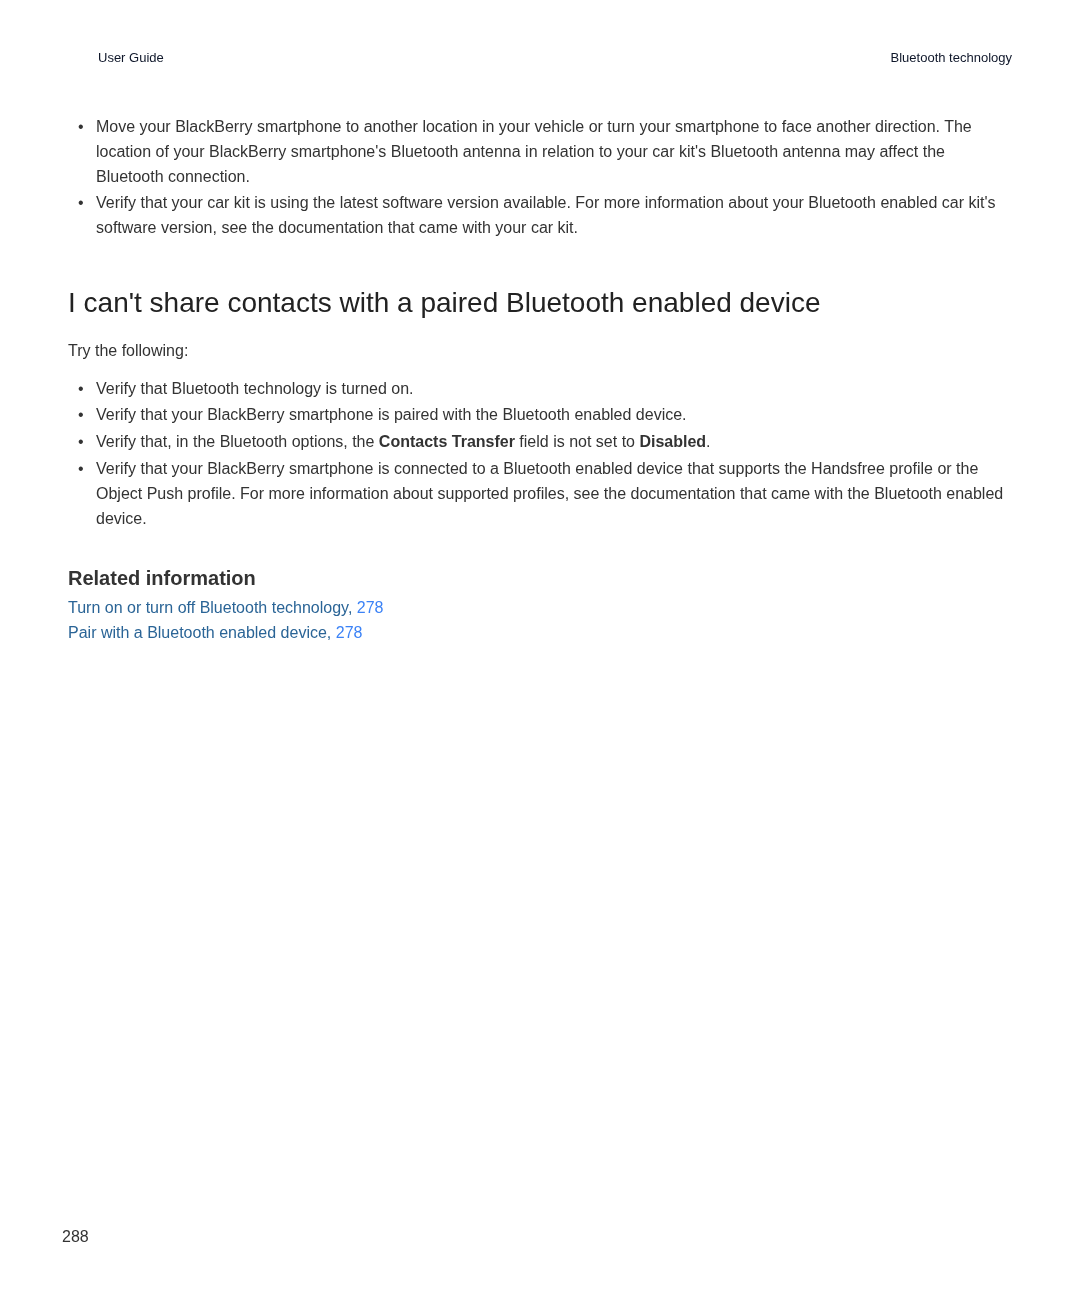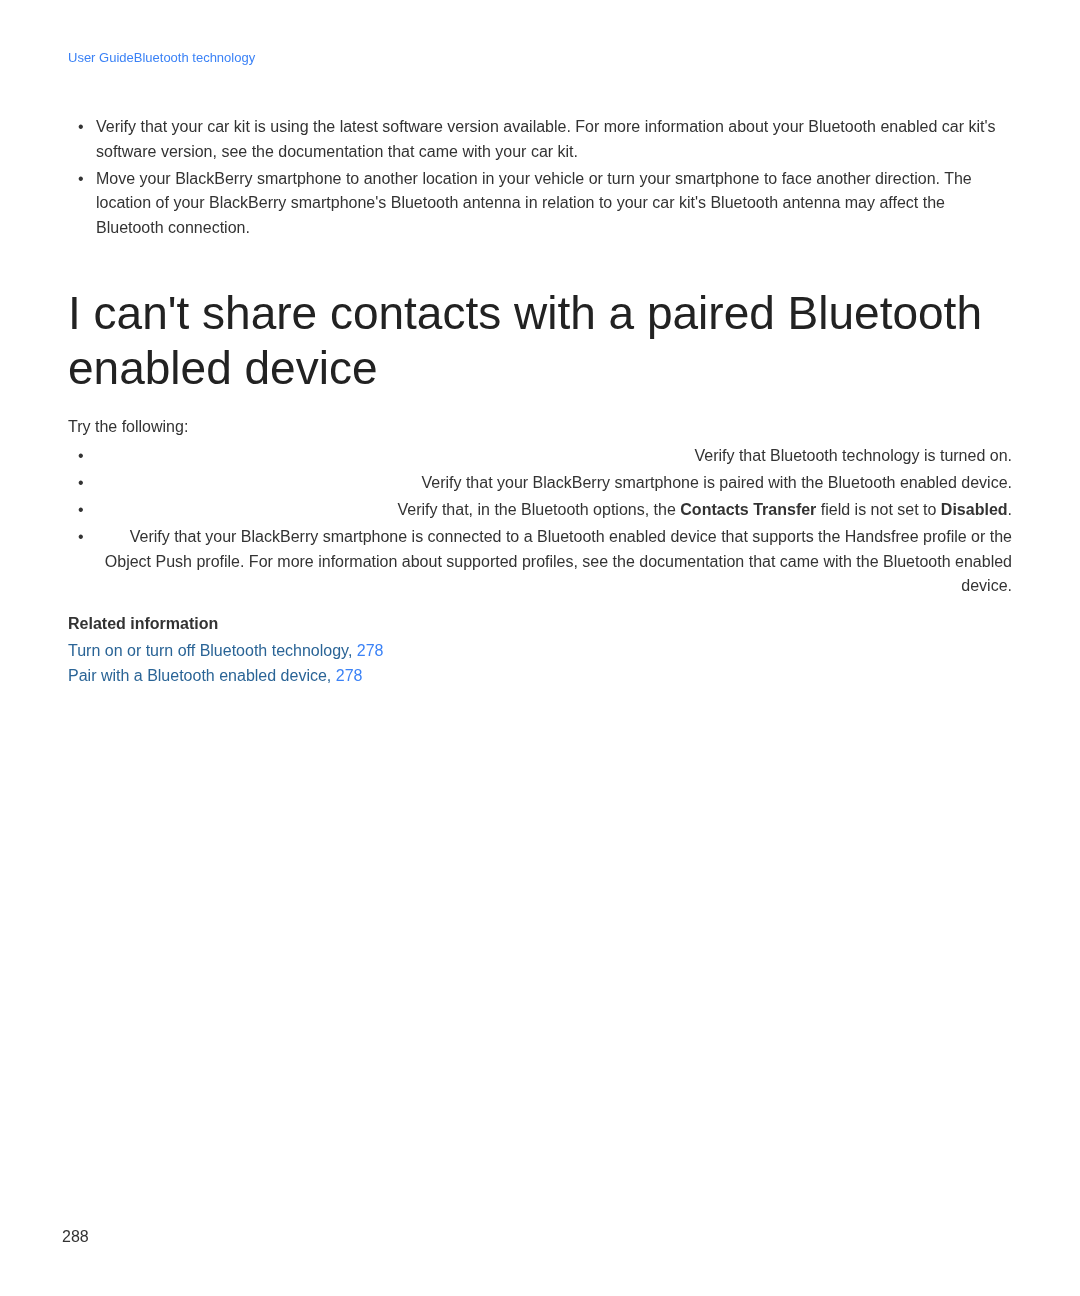--- a/index.html
+++ b/index.html
@@ -11,24 +11,25 @@
       font-family: Arial, Helvetica, sans-serif;
       background: #ffffff;
       color: #333333;
       width: 1080px;
       height: 1296px;
       position: relative;
       padding: 50px 68px;
     }
     .header {
       display: flex;
-      justify-content: flex-start;
+      justify-content: space-between;
       font-size: 13px;
-      color: #3b82f6;
+      color: #0f172a;
       margin-bottom: 50px;
+      margin-left: 30px;
     }
     .top-bullets {
       list-style: none;
       margin-bottom: 45px;
     }
     .top-bullets li {
       position: relative;
       padding-left: 28px;
       font-size: 16px;
       line-height: 1.55;
@@ -37,35 +38,34 @@
     }
     .top-bullets li::before {
       content: "•";
       position: absolute;
       left: 10px;
       top: 0;
       font-size: 16px;
       color: #333333;
     }
     h1 {
-      font-size: 46px;
+      font-size: 28px;
       font-weight: normal;
       color: #222222;
       line-height: 1.2;
       margin-bottom: 22px;
     }
     .intro-text {
       font-size: 16px;
       color: #333333;
-      margin-bottom: 8px;
+      margin-bottom: 17px;
     }
     .steps-list {
       list-style: none;
-      margin-bottom: 16px;
-      text-align: right;
+      margin-bottom: 36px;
     }
     .steps-list li {
       position: relative;
       padding-left: 28px;
       font-size: 16px;
       line-height: 1.55;
       color: #333333;
       margin-bottom: 2px;
     }
     .steps-list li::before {
@@ -73,21 +73,21 @@
       position: absolute;
       left: 10px;
       top: 0;
       font-size: 16px;
       color: #333333;
     }
     .bold {
       font-weight: bold;
     }
     .related-heading {
-      font-size: 16px;
+      font-size: 20px;
       font-weight: bold;
       color: #333333;
       margin-bottom: 6px;
     }
     .related-list {
       font-size: 16px;
       line-height: 1.55;
     }
     .related-list .link {
       color: #2a6496;
@@ -107,22 +107,22 @@
   </style>
 </head>
 <body>
 
 <div class="header">
   <span>User Guide</span>
   <span>Bluetooth technology</span>
 </div>
 
 <ul class="top-bullets">
+  <li>Move your BlackBerry smartphone to another location in your vehicle or turn your smartphone to face another direction. The location of your BlackBerry smartphone's Bluetooth antenna in relation to your car kit's Bluetooth antenna may affect the Bluetooth connection.</li>
   <li>Verify that your car kit is using the latest software version available. For more information about your Bluetooth enabled car kit's software version, see the documentation that came with your car kit.</li>
-  <li>Move your BlackBerry smartphone to another location in your vehicle or turn your smartphone to face another direction. The location of your BlackBerry smartphone's Bluetooth antenna in relation to your car kit's Bluetooth antenna may affect the Bluetooth connection.</li>
 </ul>
 
 <h1>I can't share contacts with a paired Bluetooth enabled device</h1>
 
 <p class="intro-text">Try the following:</p>
 
 <ul class="steps-list">
   <li>Verify that Bluetooth technology is turned on.</li>
   <li>Verify that your BlackBerry smartphone is paired with the Bluetooth enabled device.</li>
   <li><span>Verify that, in the Bluetooth options, the </span><span class="bold">Contacts Transfer</span><span> field is not set to </span><span class="bold">Disabled</span><span>.</span></li>

